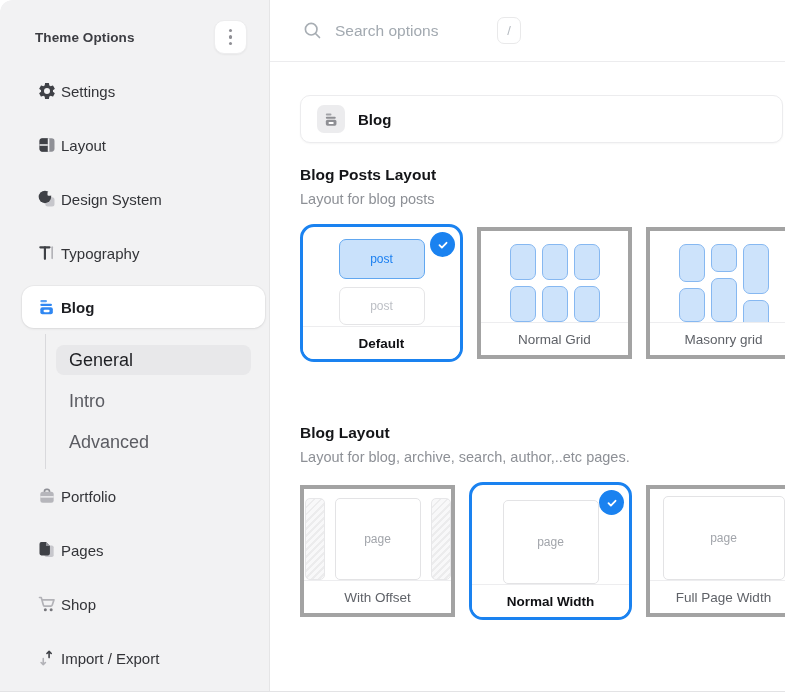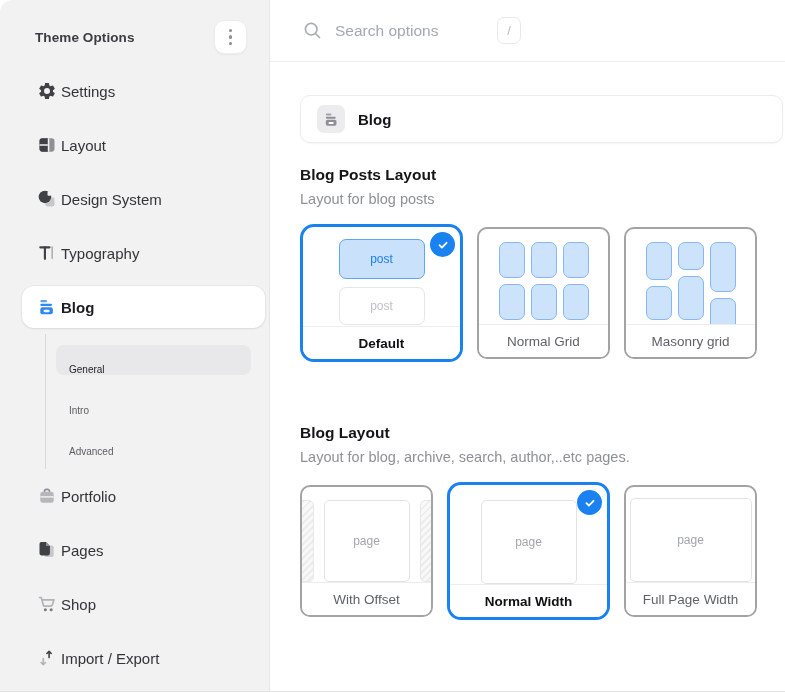--- a/index.html
+++ b/index.html
@@ -44,23 +44,23 @@
     background:#fff; border-radius:12px;
     box-shadow:0 1px 3px rgba(0,0,0,.07), 0 0 0 1px rgba(0,0,0,.03);
     font-weight:600; color:#1d1e22;
   }
 
   .subnav{
     margin-left:45px; border-left:1px solid #d9d9dc;
     padding:11px 18px 12px 0;
   }
   .subnav-item{
-    height:30px; display:flex; align-items:flex-end;
+    height:30px; display:flex; align-items:center;
     margin:0 0 11px 10px; padding-left:13px; border-radius:8px;
-    font-size:10px; color:#5b5c62; cursor:pointer;
+    font-size:18px; color:#5b5c62; cursor:pointer;
   }
   .subnav-item:last-child{ margin-bottom:0; }
   .subnav-item.active{
     background:#e8e8ea; color:#1e1f23; font-weight:500;
   }
   .subnav-item:not(.active){ padding-left:23px; margin-left:0; }
 
   
   .main{ flex:1 1 auto; background:#fff; overflow:hidden; }
 
@@ -98,22 +98,22 @@
   .section{ margin-top:23px; }
   .section.second{ margin-top:62px; }
   .section-title{ font-size:15.5px; font-weight:700; color:#141518; }
   .section-desc{ margin-top:7px; font-size:14.5px; color:#8d9096; }
 
   .option-row{
     margin-top:17px; display:flex; align-items:center; gap:14px; width:520px;
   }
 
   .opt-card{
-    width:133px; height:132px; background:#fff;
-    border:2px solid #a3a3a3; border-radius:10px;
+    width:155px; height:132px; background:#fff;
+    border:4px solid #a3a3a3; border-radius:0;
     display:flex; flex-direction:column; overflow:hidden; cursor:pointer;
   }
   .opt-card.selected{
     width:163px; height:138px; border:3px solid #1a82f0; border-radius:14px;
   }
   .opt-preview{
     flex:1 1 auto; position:relative; overflow:hidden;
     display:flex; justify-content:center;
   }
   .opt-label{

